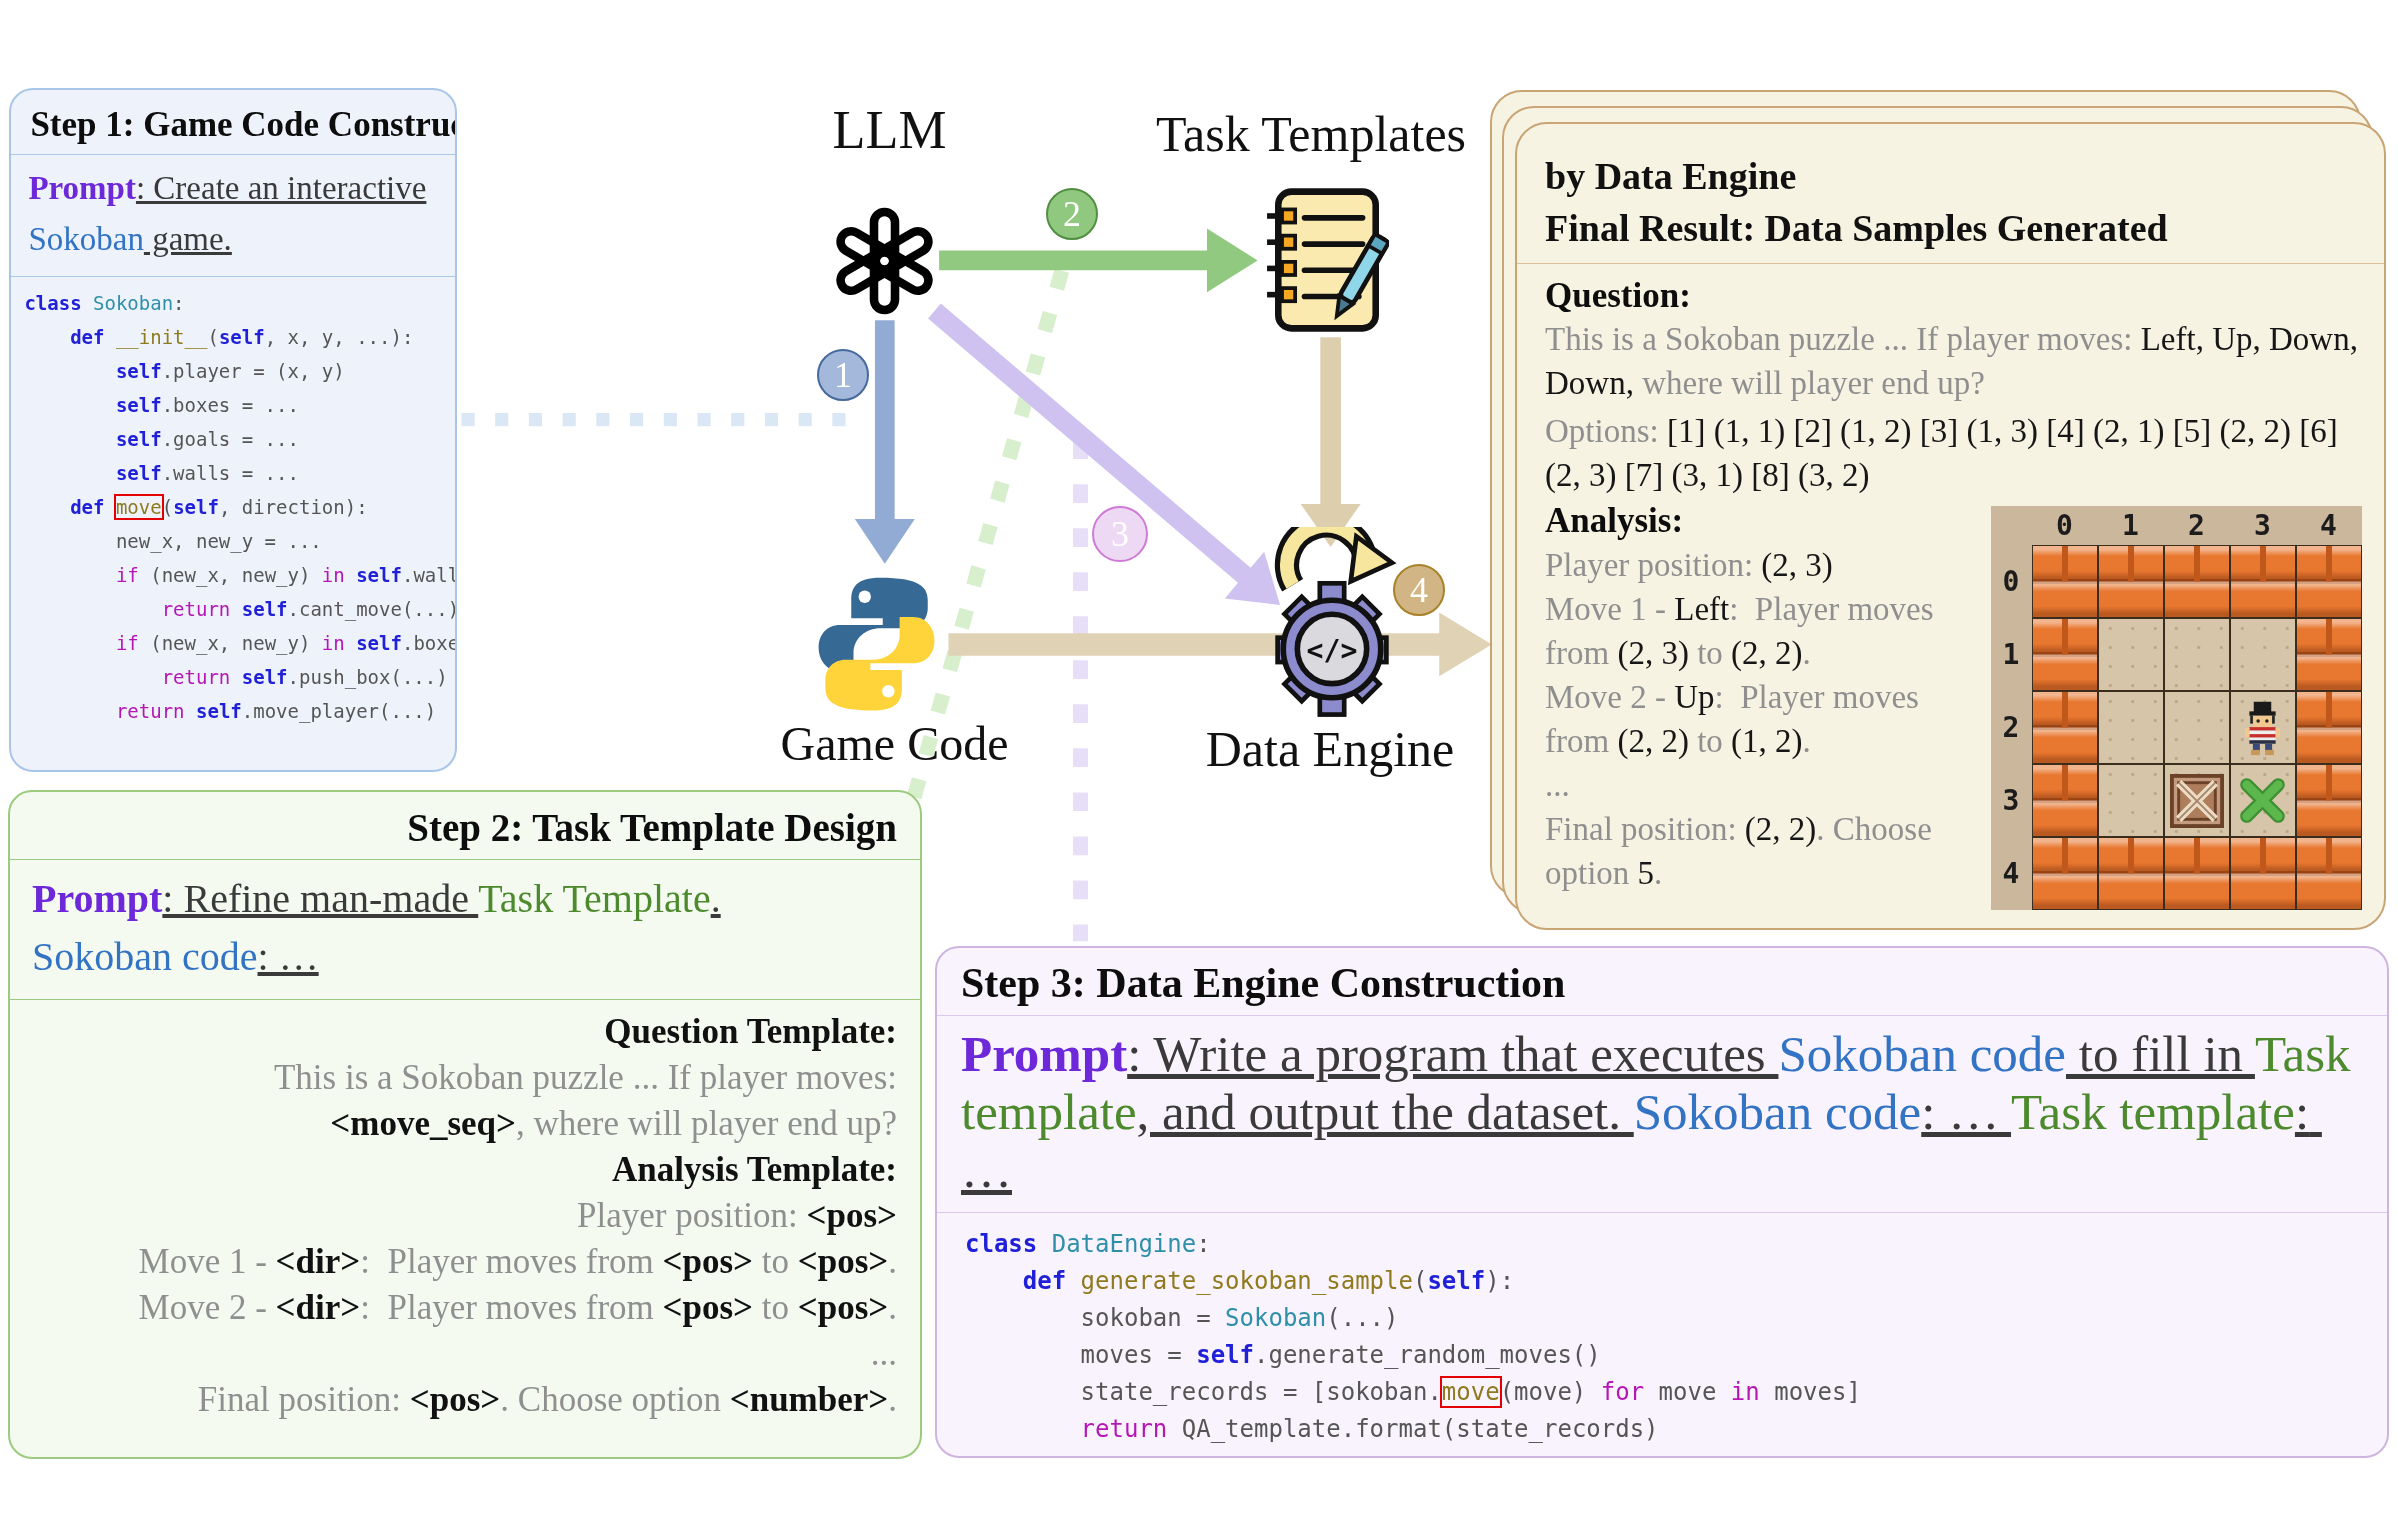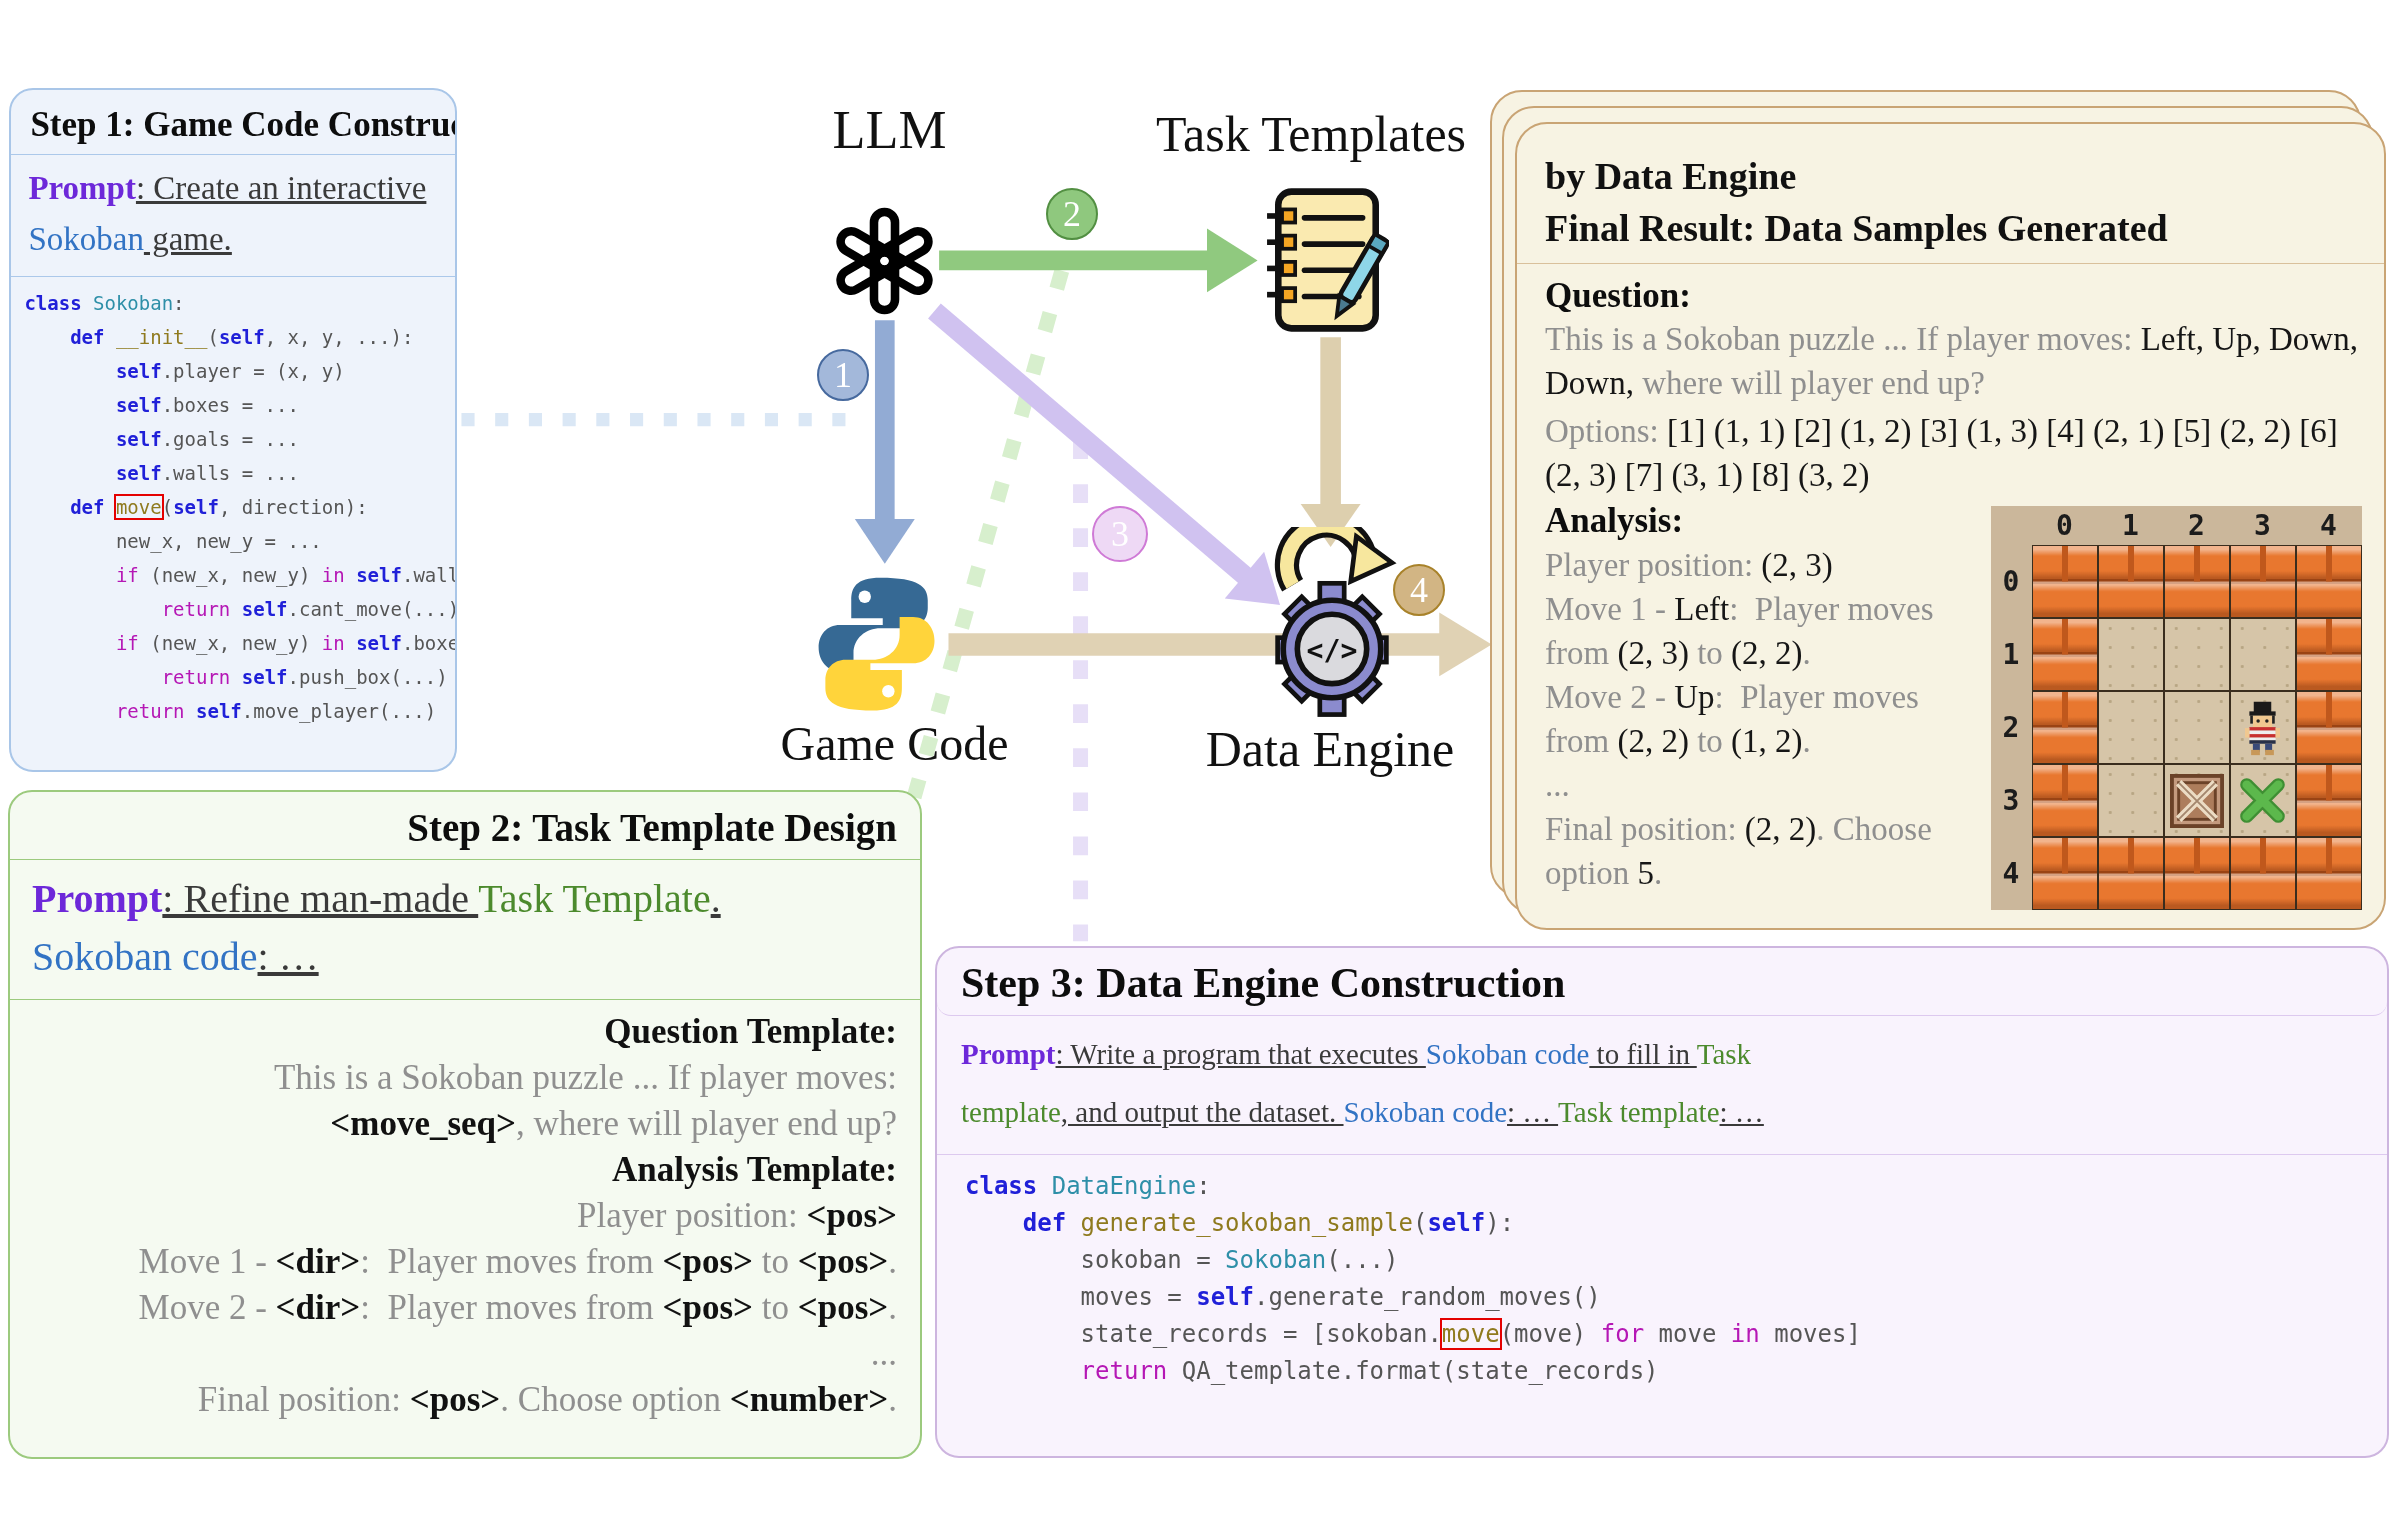--- a/index.html
+++ b/index.html
@@ -8,25 +8,25 @@
   
   #flowlines{position:absolute;left:0;top:0;z-index:1;}
   
   .panel{position:absolute;border:2.8px solid;border-radius:24px;z-index:2;box-sizing:border-box;overflow:hidden;}
   .p1{left:9.4px;top:88px;width:448px;height:684px;background:#eef3fb;border-color:#a9c6e8;}
   .p2{left:7.5px;top:790px;width:914px;height:669px;background:#f5faf1;border-color:#9cca7e;}
   .p3{left:935px;top:946px;width:1454px;height:512px;background:#f9f3fd;border-color:#cdb5df;}
   .hd{font-weight:bold;color:#0d0d0d;white-space:nowrap;}
   .p1 .hd{font-size:35px;padding:15px 19px 9.4px;border-bottom:1.9px solid #abc8ea;}
   .p2 .hd{font-size:39px;padding:13px 22.5px 9.4px;border-bottom:1.9px solid #9cca7e;text-align:right;}
-  .p3 .hd{font-size:42px;padding:11.2px 24px 7.5px;border-bottom:1.9px solid #ddc9ef;border-radius:14px;}
+  .p3 .hd{font-size:42px;padding:11.2px 24px 7.5px;border-bottom:1.9px solid #ddc9ef;}
   .pr{border-bottom:1.9px solid;}
   .p1 .pr{font-size:33px;line-height:51px;padding:7.5px 17px 11.2px;border-color:#abc8ea;}
   .p2 .pr{font-size:40px;line-height:58px;padding:9.4px 22.5px 13px;border-color:#9cca7e;}
-  .p3 .pr{font-size:29px;line-height:58px;padding:9.4px 24px 13px;border-color:#ddc9ef;}
+  .p3 .pr{font-size:51px;line-height:58px;padding:9.4px 24px 13px;border-color:#ddc9ef;}
   .tbody{padding:9.4px 22.5px;}
   .p2 .tbody{font-size:35px;line-height:46px;text-align:right;}
   .code{font-family:"DejaVu Sans Mono",monospace;white-space:pre;}
   .p1 .code{font-size:19px;line-height:34px;padding:9.4px 13px;}
   .p3 .code{font-size:24px;line-height:37px;padding:13px 28px;}
   .rl{white-space:pre-wrap;}
   
   .s-g{color:#8f8f8f;} .s-k{color:#161616;} .s-b{color:#111;font-weight:bold;}
   .s-blue{color:#3273c4;} .s-green{color:#4c8a2d;} .s-d{color:#3a3a3a;text-decoration:underline;} .s-bd{color:#6d28d9;font-weight:bold;}
   

